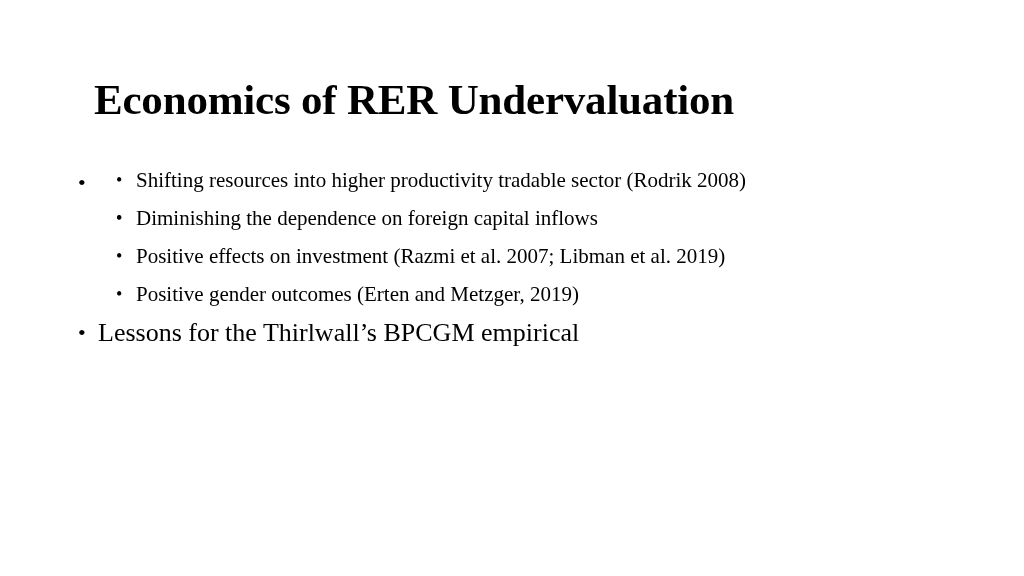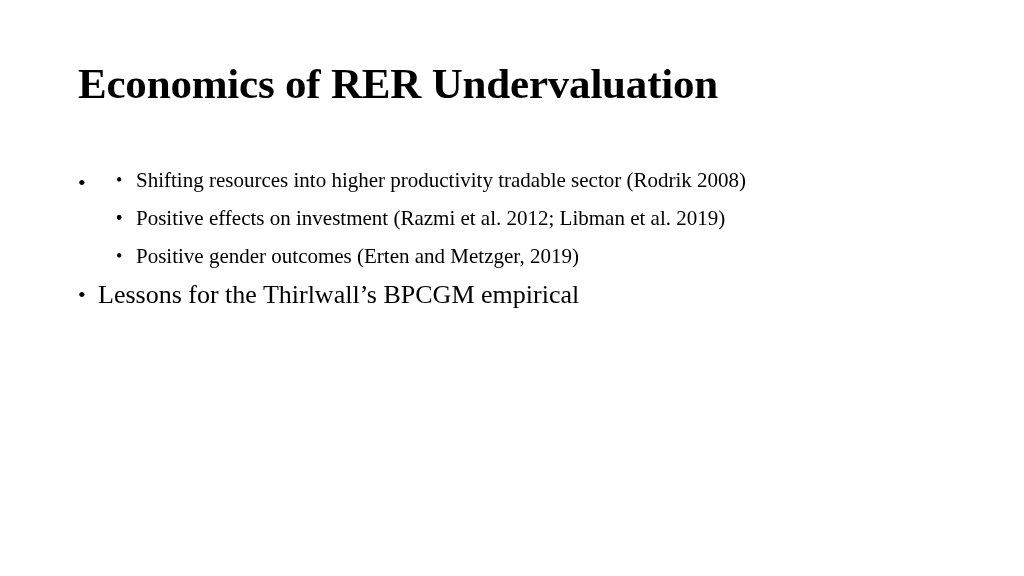--- a/index.html
+++ b/index.html
@@ -18,21 +18,21 @@
     .slide {
       position: absolute;
       left: 0; top: 0;
       width: 1024px; height: 576px;
       background: #ffffff;
     }
     .title {
       position: absolute;
       left: 78px;
       top: 58px;
-      margin: 0;
+      margin: 16px;
       font-size: 43px;
       font-weight: bold;
       line-height: 52px;
       letter-spacing: -0.2px;
       white-space: nowrap;
     }
     .body {
       position: absolute;
       left: 78px;
       top: 158px;
@@ -80,24 +80,25 @@
         <ul class="sub" style="margin-left:-20px;">
           <li class="l2">
             <span class="bullet">•</span>
             <span>Shifting resources into higher productivity tradable sector (Rodrik 2008)</span>
           </li>
           <li class="l2">
             <span class="bullet">•</span>
           </li>
           <li class="l2">
             <span class="bullet">•</span>
+            <span>Diminishing the dependence on foreign capital inflows</span>
           </li>
           <li class="l2">
             <span class="bullet">•</span>
-            <span>Positive effects on investment (Razmi et al. 2012; Libman et al. 2019)</span>
+            <span>Positive effects on investment (Razmi et al. 2007; Libman et al. 2019)</span>
           </li>
           <li class="l2">
             <span class="bullet">•</span>
             <span>Positive gender outcomes (Erten and Metzger, 2019)</span>
           </li>
         </ul>
       </li>
       <li class="l1">
         <span class="bullet">•</span>
         <span>Lessons for the Thirlwall’s BPCGM empirical</span>

